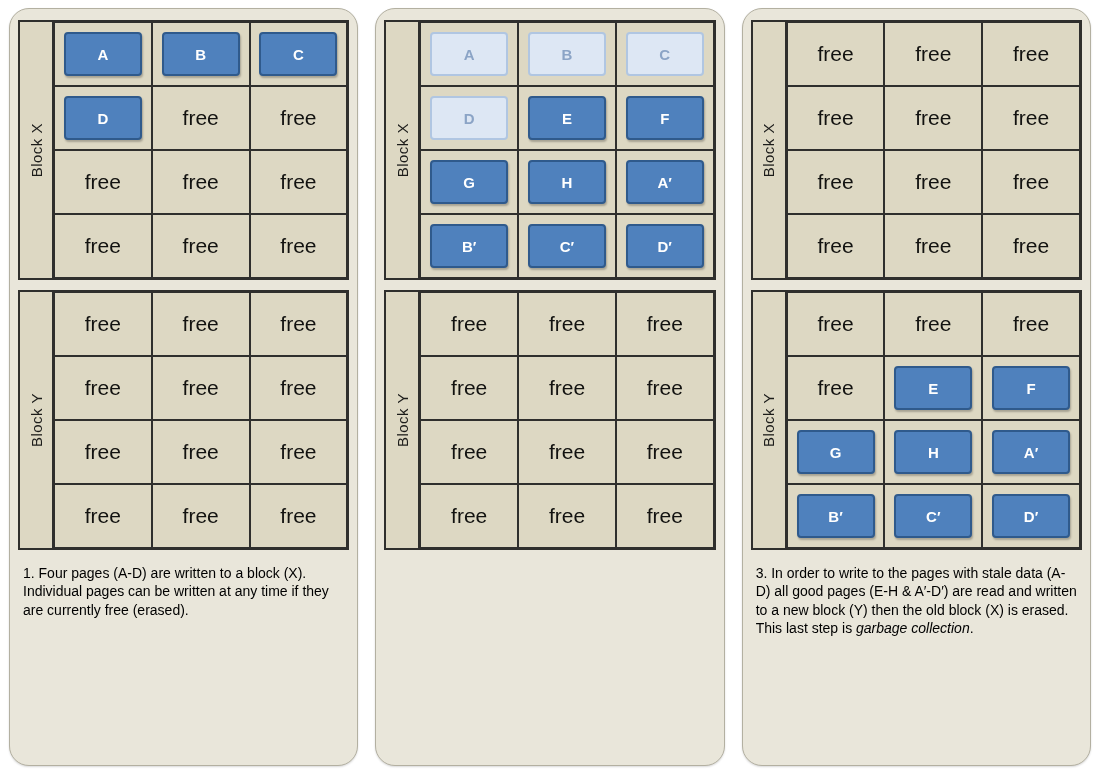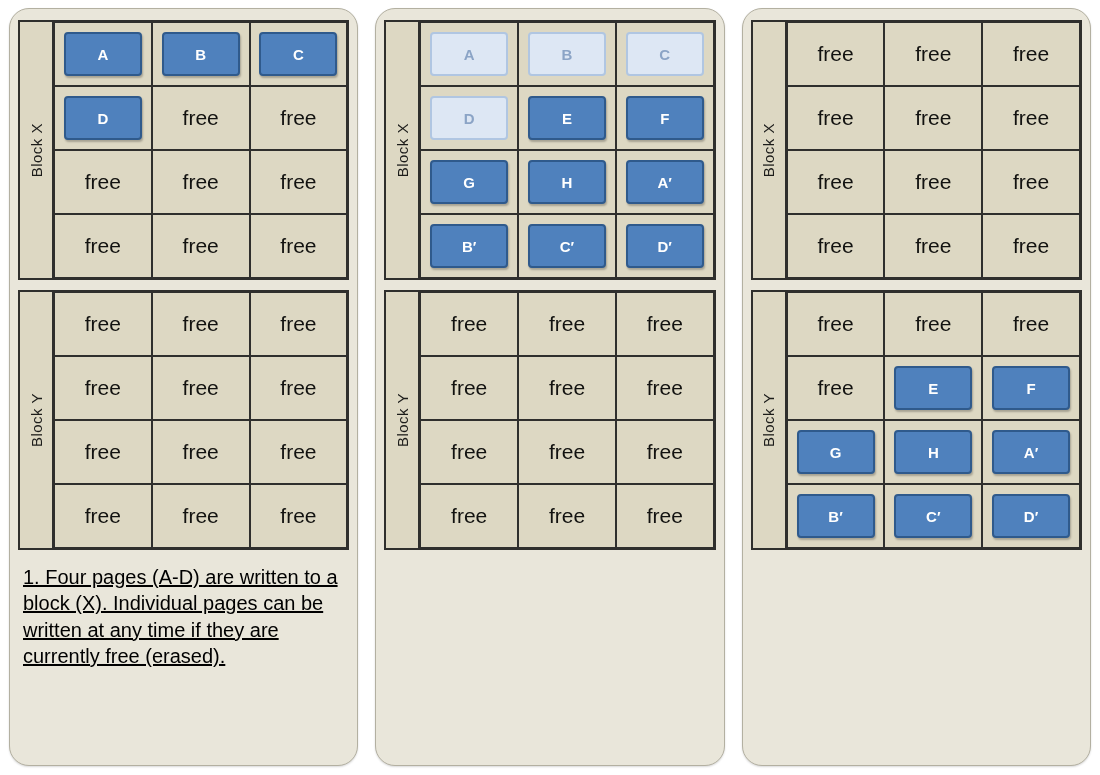--- a/index.html
+++ b/index.html
@@ -78,25 +78,24 @@
   }
 
   .chip.stale {
     background: var(--stale-bg, #dde7f4);
     border-color: var(--stale-border, #b0c6e2);
     color: var(--stale-text, #8ba4c6);
     box-shadow: none;
   }
 
   .caption {
-    font-size: 20px;
+    font-size: 14px;
     line-height: 1.32;
     color: #000;
     padding: 4px 5px 0 5px;
-    text-decoration: underline;
   }
   .caption .italic { font-style: italic; }
 </style>
 </head>
 <body>
 
 <div class="wrap" id="panels">
     <div class="panel">
       <div class="block-table">
         <div class="block-label">
@@ -258,14 +257,15 @@
             <div class="chip">B′</div>
           </div>
           <div class="cell">
             <div class="chip">C′</div>
           </div>
           <div class="cell">
             <div class="chip">D′</div>
           </div>
         </div>
       </div>
+      <div class="caption"><span>3. In order to write to the pages with stale data (A-D) all good pages (E-H &amp; A′-D′) are read and written to a new block (Y) then the old block (X) is erased. This last step is </span><span class="italic">garbage collection</span><span>.</span></div>
     </div>
   </div>
 
 </body></html>

